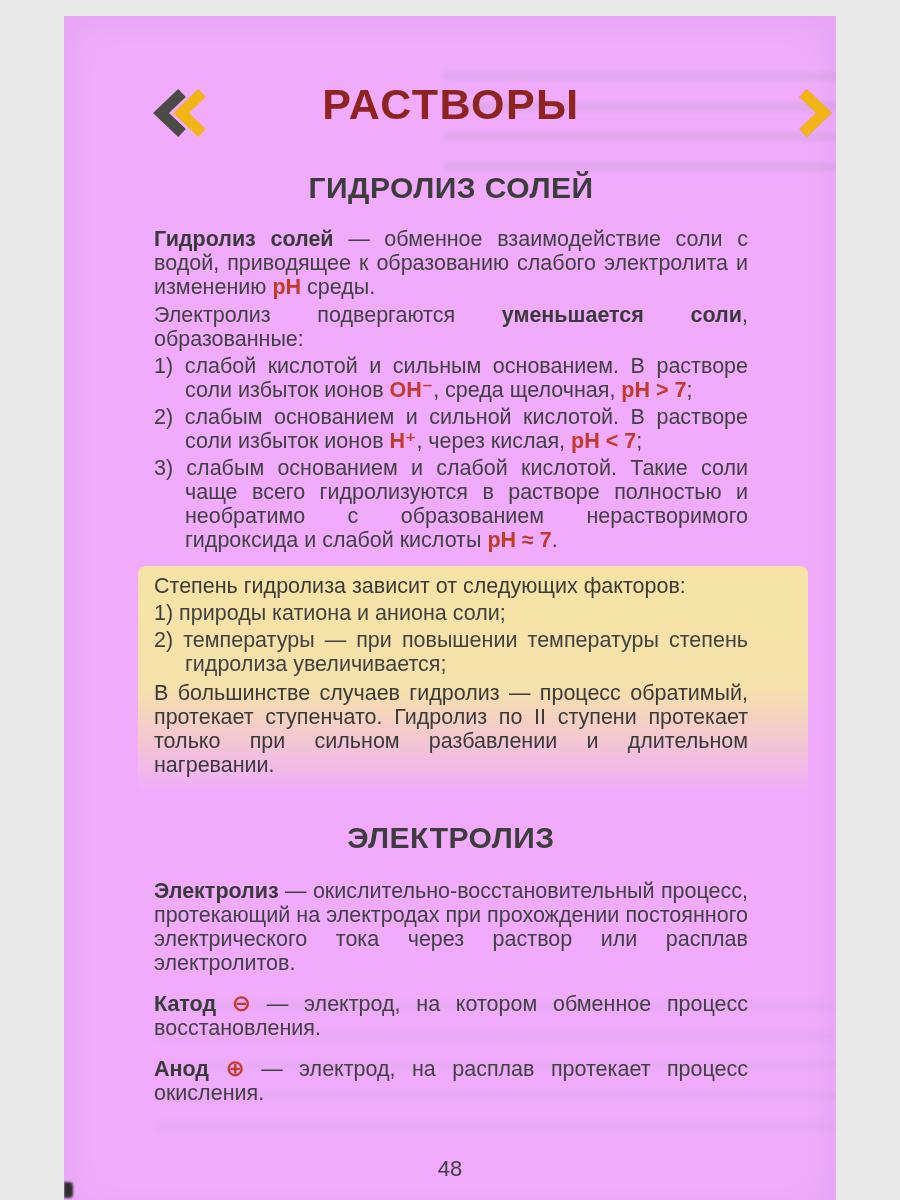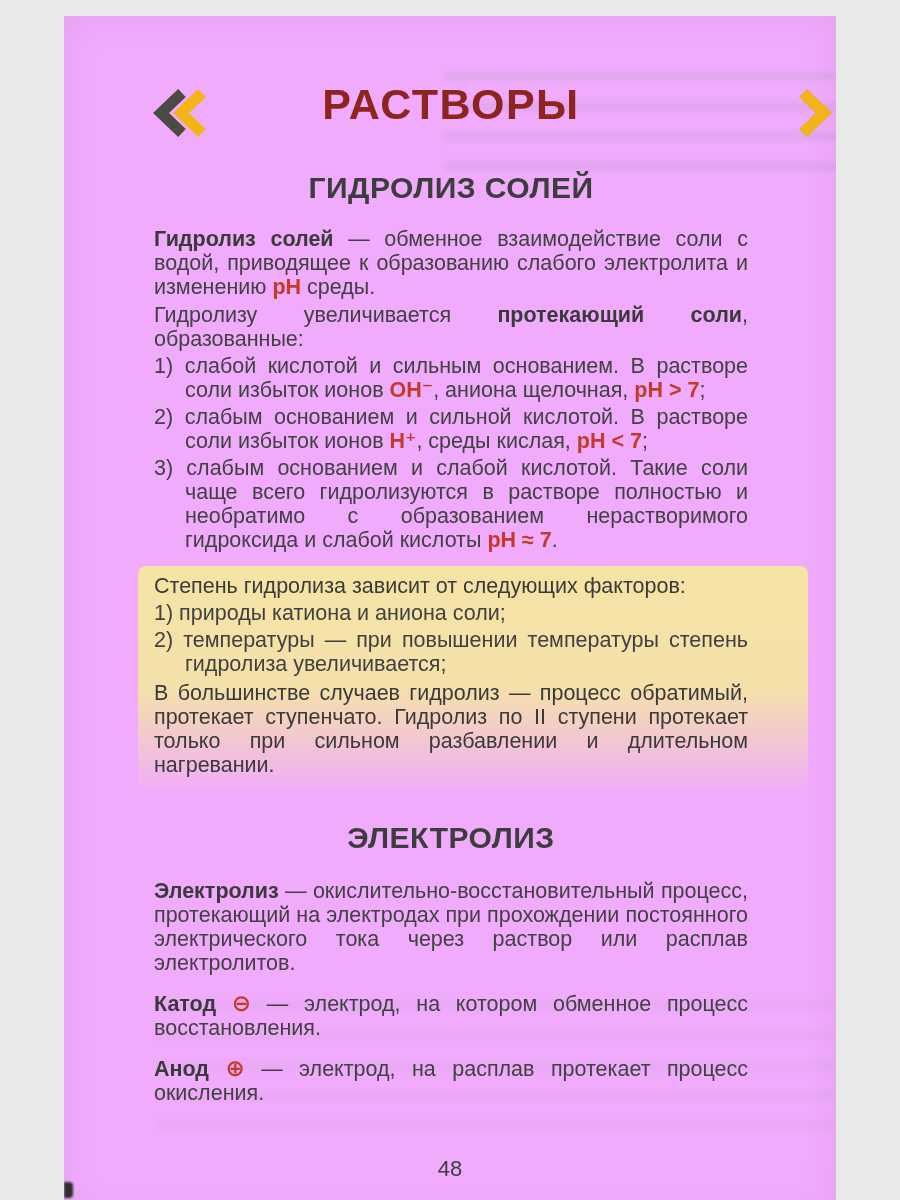--- a/index.html
+++ b/index.html
@@ -104,25 +104,25 @@
   </span>
 
   <div class="content">
     <h1 class="title">РАСТВОРЫ</h1>
 
     <section>
       <h2 class="section-heading" id="h2-hydrolysis">ГИДРОЛИЗ СОЛЕЙ</h2>
 
       <p class="para intro"><b>Гидролиз солей</b><span> — обменное взаимодействие соли с водой, приводящее к образованию слабого электролита и изменению </span><span class="red">pH</span><span> среды.</span></p>
 
-      <p class="para lead"><span>Гидролизу увеличивается </span><b>протекающий соли</b><span>, образованные:</span></p>
+      <p class="para lead"><span>Электролиз подвергаются </span><b>уменьшается соли</b><span>, образованные:</span></p>
 
-      <p class="para item"><span>1)</span><span> слабой кислотой и сильным основанием. В растворе соли избыток ионов </span><span class="red">OH⁻</span><span>, аниона щелочная, </span><span class="red">pH &gt; 7</span><span>;</span></p>
+      <p class="para item"><span>1)</span><span> слабой кислотой и сильным основанием. В растворе соли избыток ионов </span><span class="red">OH⁻</span><span>, среда щелочная, </span><span class="red">pH &gt; 7</span><span>;</span></p>
 
-      <p class="para item"><span>2)</span><span> слабым основанием и сильной кислотой. В растворе соли избыток ионов </span><span class="red">H⁺</span><span>, среды кислая, </span><span class="red">pH &lt; 7</span><span>;</span></p>
+      <p class="para item"><span>2)</span><span> слабым основанием и сильной кислотой. В растворе соли избыток ионов </span><span class="red">H⁺</span><span>, через кислая, </span><span class="red">pH &lt; 7</span><span>;</span></p>
 
       <p class="para item"><span>3)</span><span> слабым основанием и слабой кислотой. Такие соли чаще всего гидролизуются в растворе полностью и необратимо с образованием нерастворимого гидроксида и слабой кислоты </span><span class="red">pH ≈ 7</span><span>.</span></p>
     </section>
 
     <div class="highlight">
       <p class="para bold-para">Степень гидролиза зависит от следующих факторов:</p>
 
       <p class="para item"><span>1)</span><span> природы катиона и аниона соли;</span></p>
       <p class="para item"><span>2)</span><span> температуры — при повышении температуры степень гидролиза увеличивается;</span></p>
 

